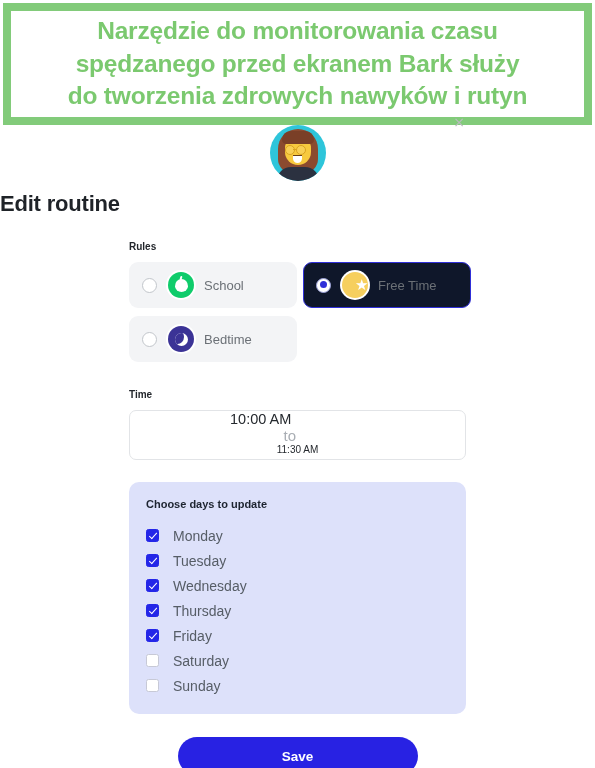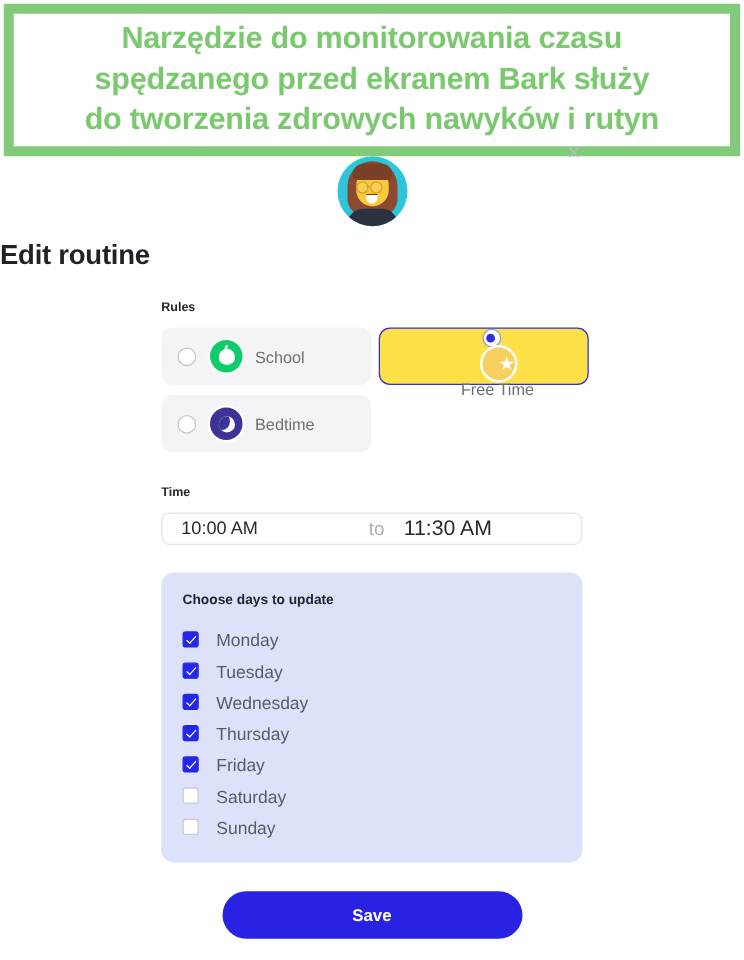--- a/index.html
+++ b/index.html
@@ -161,23 +161,22 @@
     box-sizing: border-box;
     height: 46px;
     border-radius: 9px;
     background: #f3f4f6;
     border: 1px solid transparent;
     display: flex;
     align-items: center;
     padding-left: 12px;
   }
   .rule-option.selected {
-    background: #fde047;
+    background: #0f172a;
     border: 1.6px solid #2f2fd8;
-    flex-direction: column;
   }
   .radio {
     width: 13px;
     height: 13px;
     border-radius: 50%;
     border: 1.3px solid #c2c6cb;
     background: #ffffff;
     flex: none;
     position: relative;
   }
@@ -250,40 +249,41 @@
     margin-left: 10px;
     font-size: 13px;
     color: #6b7076;
   }
 
   
   .time-section { margin-top: 27px; }
   .time-box {
     box-sizing: border-box;
     width: 337px;
-    height: 26px;
+    height: 50px;
     border: 1px solid #e2e4e7;
     border-radius: 7px;
     background: #ffffff;
     display: flex;
     align-items: center;
+    flex-direction: column;
   }
   .time-start {
     font-size: 14.5px;
     color: #25292e;
     padding-left: 15px;
     width: 150px;
   }
   .time-sep {
     font-size: 15px;
     color: #a9aeb4;
     width: 28px;
   }
   .time-end {
-    font-size: 17px;
+    font-size: 10px;
     color: #25292e;
   }
 
   
   .days-panel {
     box-sizing: border-box;
     width: 337px;
     margin: 22px auto 0;
     background: #dde1fa;
     border-radius: 10px;

